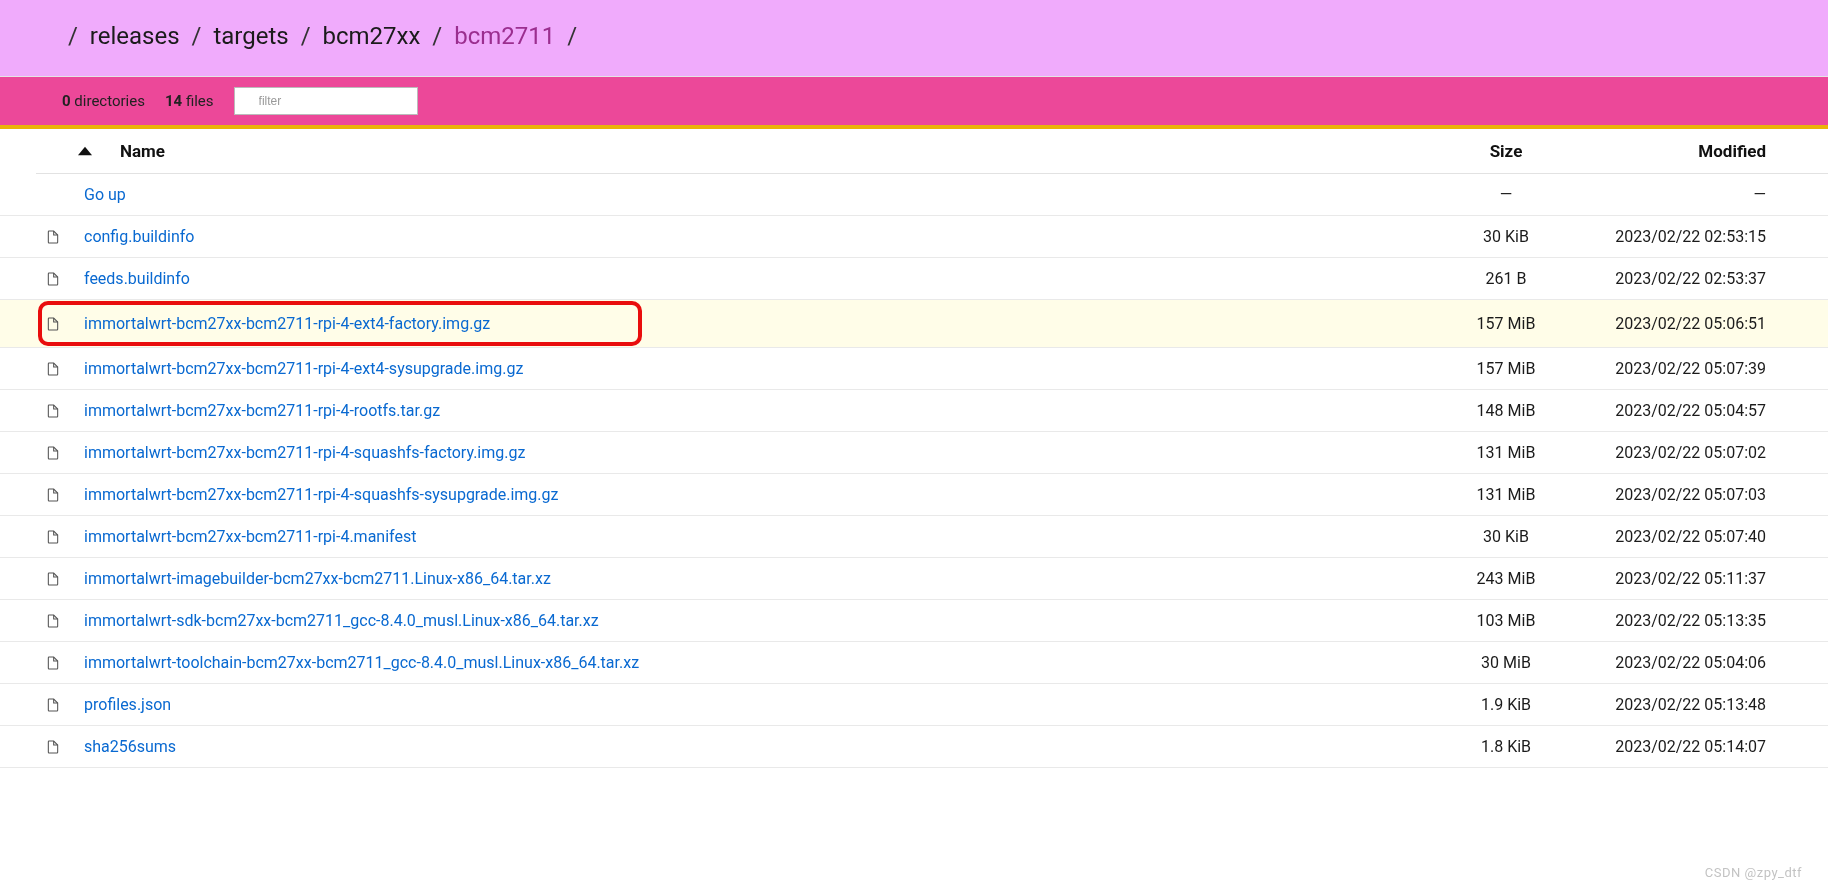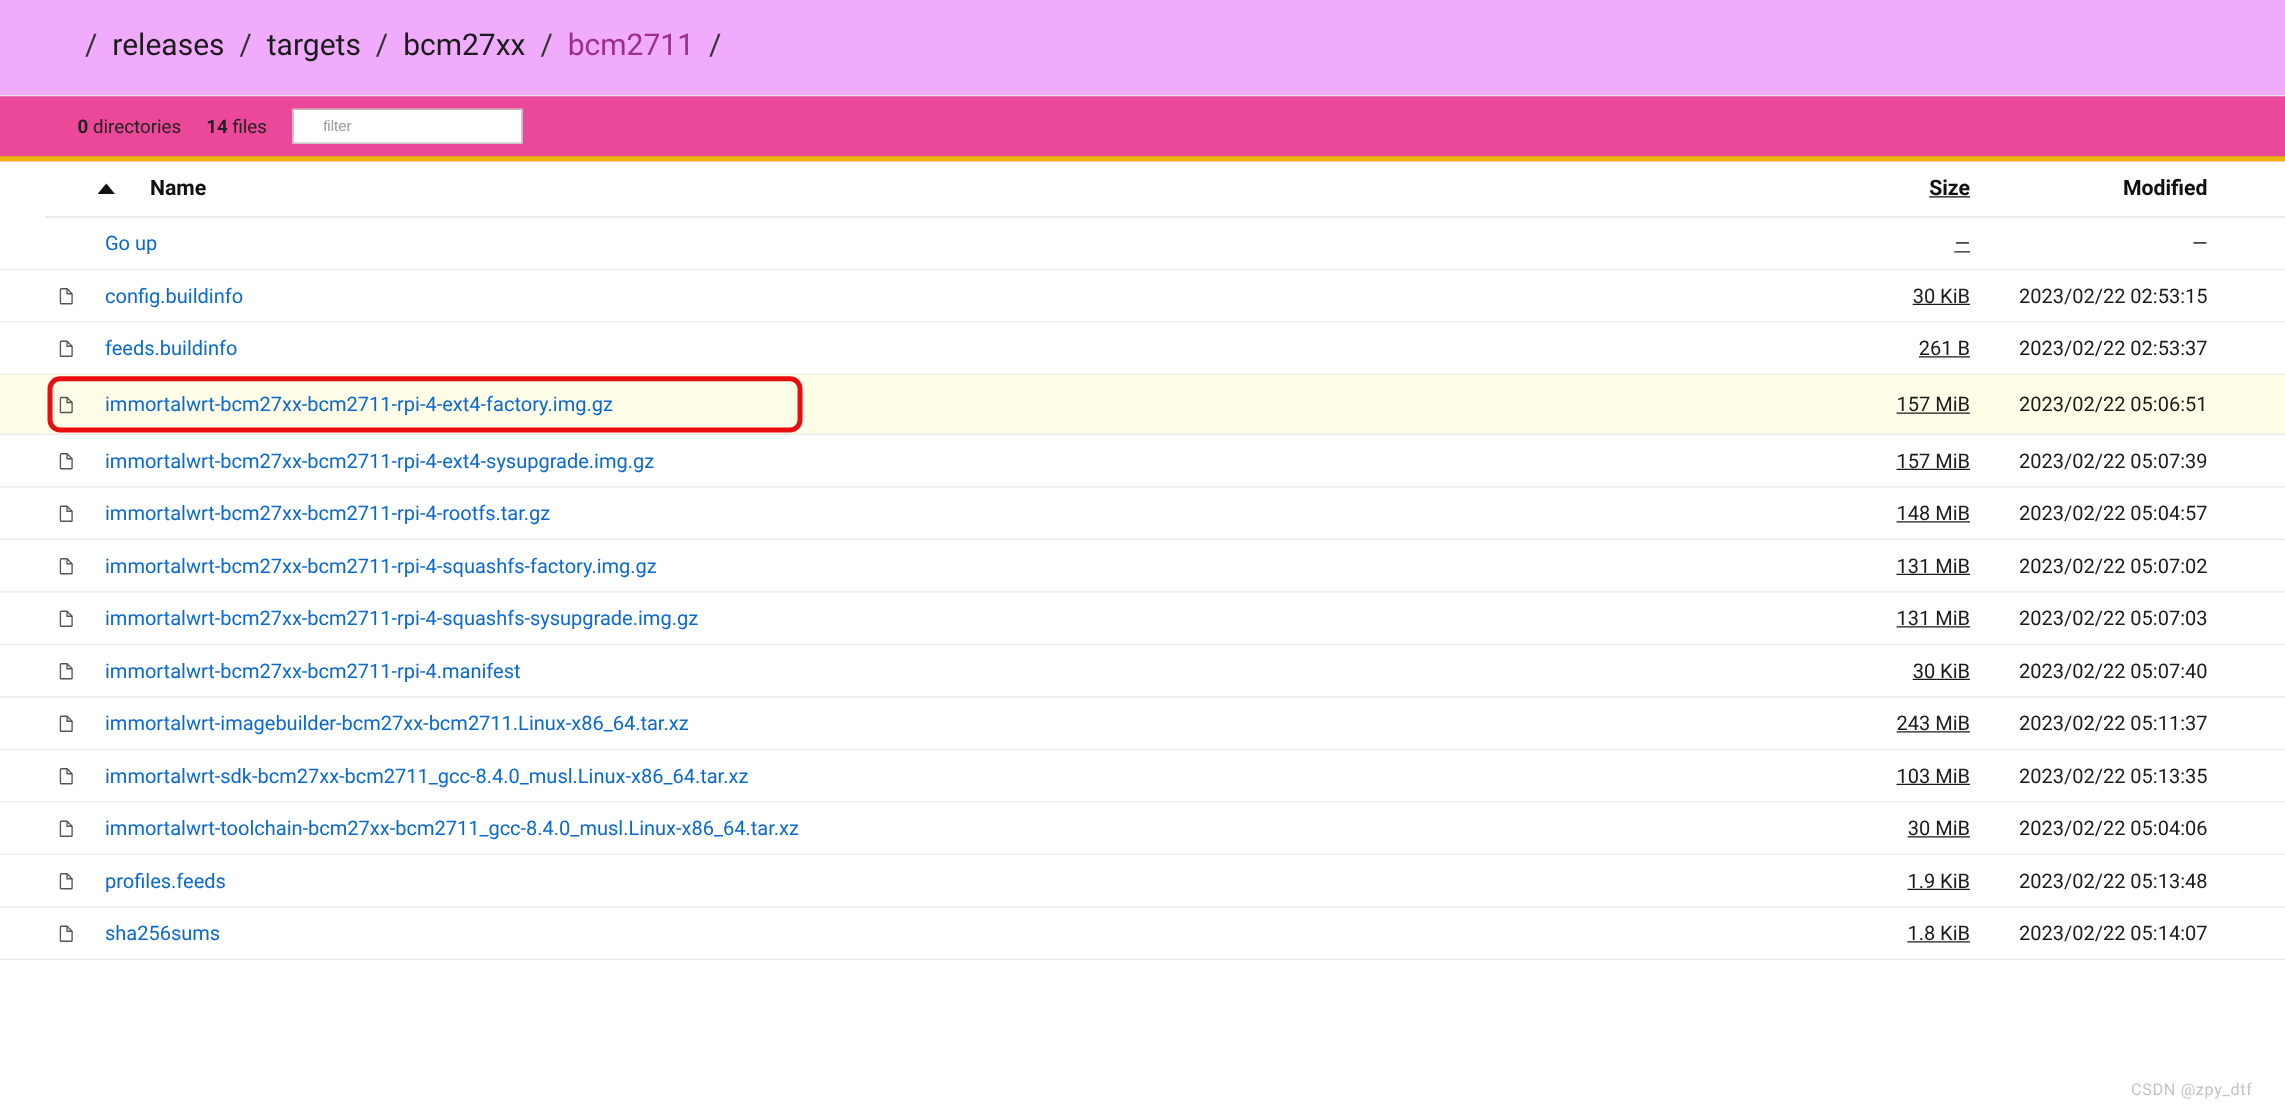--- a/index.html
+++ b/index.html
@@ -73,21 +73,21 @@
     left:38px; right:auto;
     top:1px; bottom:1px;
     width:604px;
     border:4px solid #e90d0d;
     border-radius:10px;
     pointer-events:none;
   }
   .col-icon { width:22px; display:flex; align-items:center; justify-content:center; }
   .sort-icon { width:42px; display:flex; justify-content:flex-start; }
   .col-name { flex:1 1 auto; padding-left:0; }
-  .col-size { width:140px; text-align:right;text-decoration:underline; }
+  .col-size { width:140px; text-align:center; }
   .col-mod  { width:190px; text-align:right; }
   .file-link { color:#0969d1; text-decoration:none; cursor:pointer; }
   .dash { color:#222; }
 
   .thead-row .col-name { padding-left:44px; }
   .thead-row .col-mod  { text-align:right; }
 
   .file-icon { width:16px; height:16px; color:#555; flex-shrink:0; }
   .sort-tri  { width:14px; height:14px; color:#111; }
 
@@ -284,21 +284,21 @@
         <span class="col-mod">2023/02/22 05:04:06</span>
       </div>
       <div class="tbody-row">
         <span class="col-icon">
           <svg class="file-icon" viewBox="0 0 24 24" fill="none" stroke="currentColor" stroke-width="1.6">
             <path d="M13 3H6a1 1 0 0 0-1 1v16a1 1 0 0 0 1 1h12a1 1 0 0 0 1-1V9l-6-6z"></path>
             <path d="M13 3v6h6"></path>
           </svg>
         </span>
         <span style="width:20px"></span>
-        <span class="col-name"><a class="file-link">profiles.feeds</a></span>
+        <span class="col-name"><a class="file-link">profiles.json</a></span>
         <span class="col-size">1.9 KiB</span>
         <span class="col-mod">2023/02/22 05:13:48</span>
       </div>
       <div class="tbody-row">
         <span class="col-icon">
           <svg class="file-icon" viewBox="0 0 24 24" fill="none" stroke="currentColor" stroke-width="1.6">
             <path d="M13 3H6a1 1 0 0 0-1 1v16a1 1 0 0 0 1 1h12a1 1 0 0 0 1-1V9l-6-6z"></path>
             <path d="M13 3v6h6"></path>
           </svg>
         </span>

